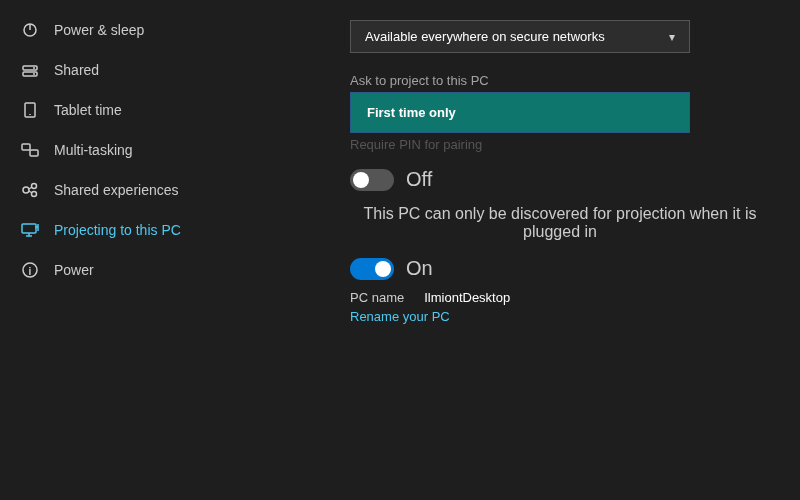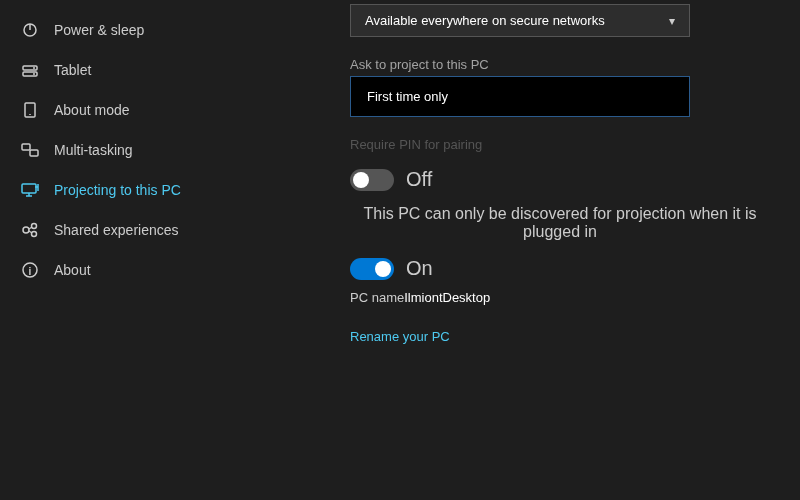--- a/index.html
+++ b/index.html
@@ -43,21 +43,21 @@
       flex-shrink: 0;
     }
     .sidebar-item .label {
       font-size: 14px;
     }
 
     
     .main {
       flex: 1;
       background: #1e1e1e;
-      padding: 4px 30px;
+      padding: 20px 30px;
       overflow-y: auto;
     }
 
     
     .dropdown-container {
       position: relative;
       margin-bottom: 20px;
     }
     .dropdown-btn {
       display: flex;
@@ -93,21 +93,22 @@
       border: 1px solid #2a5a8c;
       z-index: 10;
     }
     .dropdown-menu-item {
       padding: 12px 16px;
       cursor: pointer;
       font-size: 13px;
       color: #fff;
     }
     .dropdown-menu-item.selected {
-      background: #000000;
+      background: #0f766e;
+      font-weight: bold;
     }
 
     
     .toggle-row {
       display: flex;
       align-items: center;
       gap: 12px;
       margin: 16px 0 6px 0;
     }
     .toggle {
@@ -147,36 +148,37 @@
       color: #ccc;
       font-size: 16px;
       margin: 14px 0 6px 0;
       max-width: 460px;
       text-align: center;
     }
 
     .pc-name-row {
       display: flex;
       align-items: center;
+      gap: 20px;
       margin-top: 10px;
     }
     .pc-name-label {
       color: #ccc;
       font-size: 13px;
     }
     .pc-name-value {
       color: #fff;
       font-size: 13px;
     }
 
     .rename-link {
       color: #4ec9f0;
       font-size: 13px;
       cursor: pointer;
-      margin-top: 24px;
+      margin-top: 4px;
       display: inline-block;
     }
 
     
     .require-pin-label {
       color: #555;
       font-size: 13px;
       margin-bottom: 4px;
     }
   </style>
@@ -195,72 +197,72 @@
   </div>
   <div class="sidebar-item">
     <span class="icon">
       <svg width="18" height="18" viewBox="0 0 18 18" fill="none">
         <rect x="2" y="5" width="14" height="4" rx="1" stroke="#ccc" stroke-width="1.5" fill="none"></rect>
         <rect x="2" y="11" width="14" height="4" rx="1" stroke="#ccc" stroke-width="1.5" fill="none"></rect>
         <circle cx="13" cy="7" r="1" fill="#ccc"></circle>
         <circle cx="13" cy="13" r="1" fill="#ccc"></circle>
       </svg>
     </span>
-    <span class="label">Tablet</span>
+    <span class="label">Shared</span>
   </div>
   <div class="sidebar-item">
     <span class="icon">
       <svg width="18" height="18" viewBox="0 0 18 18" fill="none">
         <rect x="4" y="2" width="10" height="14" rx="1" stroke="#ccc" stroke-width="1.5" fill="none"></rect>
         <line x1="9" y1="13" x2="9" y2="14" stroke="#ccc" stroke-width="1.5"></line>
       </svg>
     </span>
-    <span class="label">About mode</span>
+    <span class="label">Tablet time</span>
   </div>
   <div class="sidebar-item">
     <span class="icon">
       <svg width="18" height="18" viewBox="0 0 18 18" fill="none">
         <rect x="1" y="3" width="8" height="6" rx="1" stroke="#ccc" stroke-width="1.5" fill="none"></rect>
         <rect x="9" y="9" width="8" height="6" rx="1" stroke="#ccc" stroke-width="1.5" fill="none"></rect>
       </svg>
     </span>
     <span class="label">Multi-tasking</span>
+  </div>
+  <div class="sidebar-item">
+    <span class="icon">
+      <svg width="18" height="18" viewBox="0 0 18 18" fill="none">
+        <circle cx="5" cy="9" r="3" stroke="#ccc" stroke-width="1.5" fill="none"></circle>
+        <circle cx="13" cy="5" r="2.5" stroke="#ccc" stroke-width="1.5" fill="none"></circle>
+        <circle cx="13" cy="13" r="2.5" stroke="#ccc" stroke-width="1.5" fill="none"></circle>
+        <line x1="8" y1="8" x2="11" y2="6" stroke="#ccc" stroke-width="1.2"></line>
+        <line x1="8" y1="10" x2="11" y2="12" stroke="#ccc" stroke-width="1.2"></line>
+      </svg>
+    </span>
+    <span class="label">Shared experiences</span>
   </div>
   <div class="sidebar-item active">
     <span class="icon">
       <svg width="18" height="18" viewBox="0 0 18 18" fill="none">
         <rect x="1" y="3" width="14" height="9" rx="1" stroke="#4ec9f0" stroke-width="1.5" fill="none"></rect>
         <line x1="8" y1="12" x2="8" y2="15" stroke="#4ec9f0" stroke-width="1.5"></line>
         <line x1="5" y1="15" x2="11" y2="15" stroke="#4ec9f0" stroke-width="1.5"></line>
         <line x1="14" y1="6" x2="17" y2="6" stroke="#4ec9f0" stroke-width="1.5"></line>
         <line x1="17" y1="3" x2="17" y2="10" stroke="#4ec9f0" stroke-width="1.5"></line>
       </svg>
     </span>
     <span class="label" style="color:#4ec9f0;">Projecting to this PC</span>
   </div>
   <div class="sidebar-item">
     <span class="icon">
       <svg width="18" height="18" viewBox="0 0 18 18" fill="none">
-        <circle cx="5" cy="9" r="3" stroke="#ccc" stroke-width="1.5" fill="none"></circle>
-        <circle cx="13" cy="5" r="2.5" stroke="#ccc" stroke-width="1.5" fill="none"></circle>
-        <circle cx="13" cy="13" r="2.5" stroke="#ccc" stroke-width="1.5" fill="none"></circle>
-        <line x1="8" y1="8" x2="11" y2="6" stroke="#ccc" stroke-width="1.2"></line>
-        <line x1="8" y1="10" x2="11" y2="12" stroke="#ccc" stroke-width="1.2"></line>
-      </svg>
-    </span>
-    <span class="label">Shared experiences</span>
-  </div>
-  <div class="sidebar-item">
-    <span class="icon">
-      <svg width="18" height="18" viewBox="0 0 18 18" fill="none">
         <circle cx="9" cy="9" r="7" stroke="#ccc" stroke-width="1.5" fill="none"></circle>
         <text x="9" y="13.5" text-anchor="middle" fill="#ccc" font-size="10" font-weight="bold">i</text>
       </svg>
     </span>
-    <span class="label">About</span>
+    <span class="label">Power</span>
   </div>
 </div>
 
 <div class="main" style="position:relative;">
 
   
   <div style="position:absolute; left:-130px; top:78px; z-index:5; pointer-events:none;">
     <svg width="140" height="40" viewBox="0 0 140 40">
       <defs>
         <marker id="arrowhead" markerWidth="10" markerHeight="7" refX="10" refY="3.5" orient="auto">
@@ -281,21 +283,21 @@
 
   
   <div class="section-label">Ask to project to this PC</div>
 
   
   <div class="dropdown-menu" style="position:relative; top:0; width:340px; margin-top:0;">
     <div class="dropdown-menu-item selected">First time only</div>
   </div>
 
   
-  <div style="margin-top: 20px;">
+  <div style="margin-top: 4px;">
     <div class="require-pin-label">Require PIN for pairing</div>
     <div class="toggle-row">
       <div class="toggle off">
         <div class="toggle-knob"></div>
       </div>
       <span class="toggle-label">Off</span>
     </div>
   </div>
 
   

